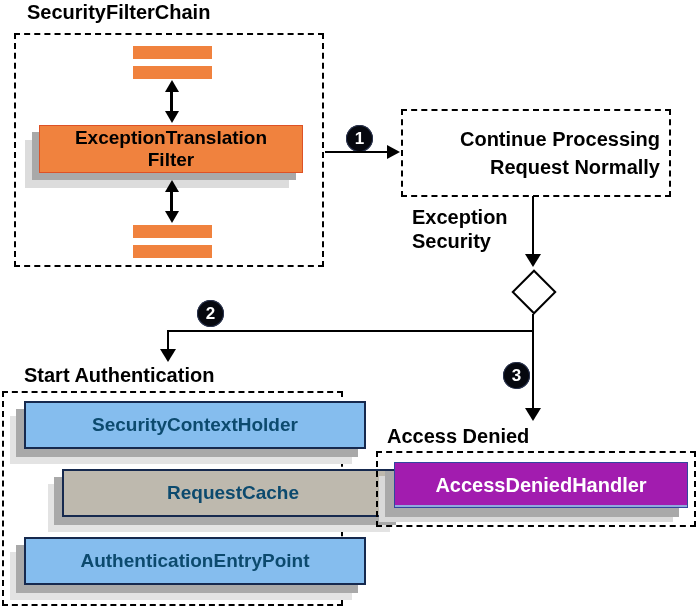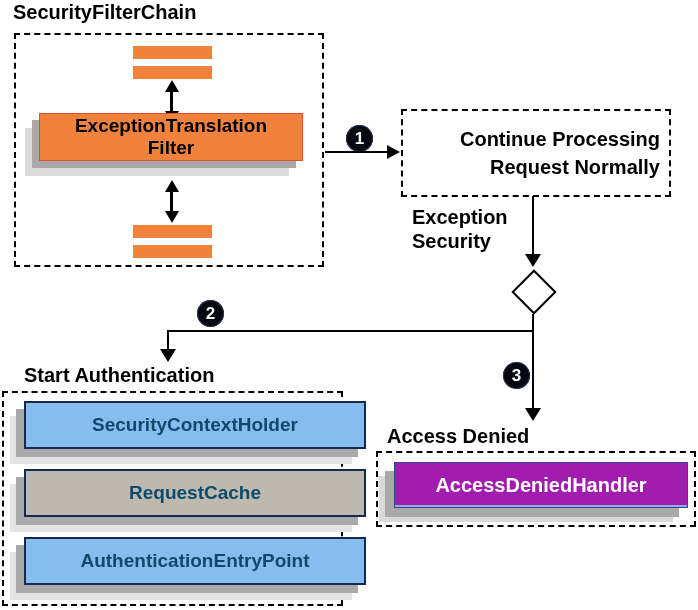--- a/index.html
+++ b/index.html
@@ -16,29 +16,29 @@
     font-size: 20px;
     font-weight: bold;
     color: #000;
     white-space: nowrap;
   }
   .dashed-box {
     border: 2px dashed #000;
     background: transparent;
   }
   
-  .sfc-title { left: 13px; top: 1px; }
+  .sfc-title { left: 27px; top: 1px; }
   .sfc-box { left: 14px; top: 33px; width: 310px; height: 234px; }
   .bar { left: 133px; width: 79px; height: 13px; }
   .bar-1 { top: 46px; }
   .bar-2 { top: 66px; }
   .bar-3 { top: 225px; }
   .bar-4 { top: 245px; }
   .etf-box {
-    left: 39px; top: 113px; width: 264px; height: 48px;
+    left: 39px; top: 125px; width: 264px; height: 48px;
     border: 1px solid #DD5226;
     box-shadow: -7px 7px 0 0 #A9A9A9, -14px 15px 0 0 #DCDCDC;
     display: flex; flex-direction: column; align-items: center; justify-content: center;
     font-size: 19px; font-weight: bold; line-height: 22px; color: #000;
     text-align: center;
   }
   
   .line { background: #000; }
   .tri { width: 0; height: 0; }
   .tri-up   { border-left: 7px solid transparent; border-right: 7px solid transparent; border-bottom: 12px solid #000; }
@@ -172,21 +172,21 @@
   <div class="abs line vline-d"></div>
   <div class="abs tri tri-down head-d"></div>
   <div class="abs step-badge badge-3">3</div>
 
   <div class="abs title sa-title">Start Authentication</div>
   <div class="abs dashed-box sa-box"></div>
 
   <div class="abs item-box item-1" style="background-color: rgb(133, 189, 238);">
     <span>SecurityContextHolder</span>
   </div>
-  <div class="abs item-box item-2" style="background-color: rgb(190, 185, 174);">
+  <div class="abs item-box item-2" style="background-color: rgb(190, 185, 174); margin-left: 38px;">
     <span>RequestCache</span>
   </div>
   <div class="abs item-box item-3" style="background-color: rgb(133, 189, 238);">
     <span>AuthenticationEntryPoint</span>
   </div>
 
   <div class="abs title ad-title">Access Denied</div>
   <div class="abs dashed-box ad-box"></div>
   <div class="abs adh-box" style="background-color: #a21caf;">
     <span>AccessDeniedHandler</span>

